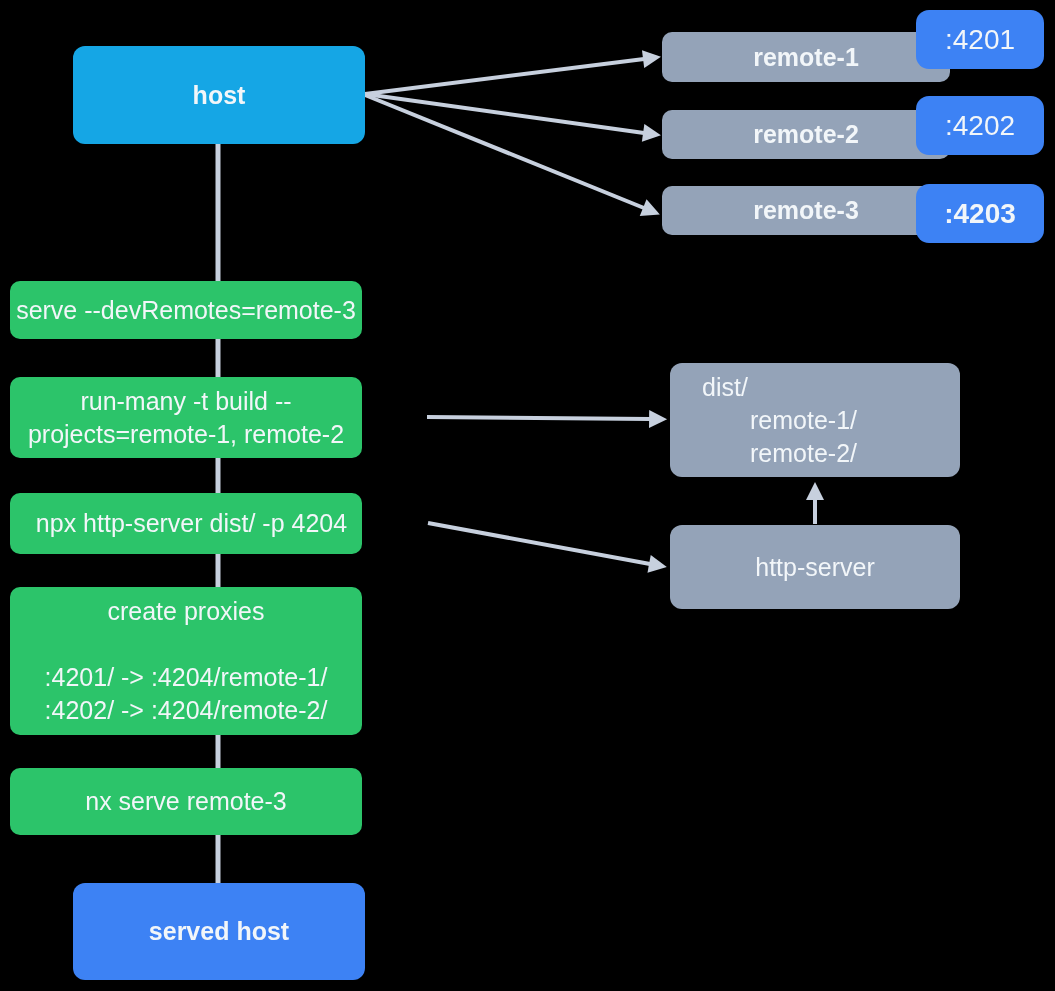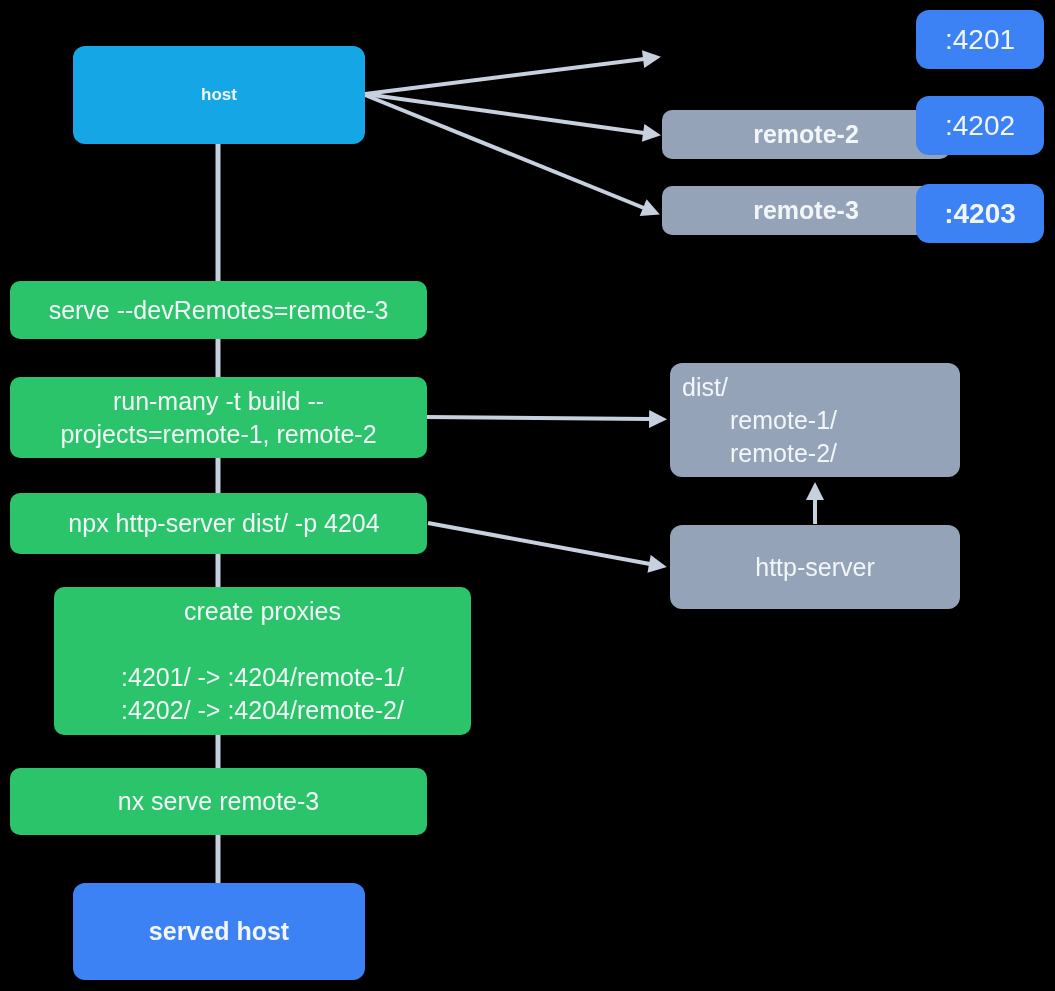--- a/index.html
+++ b/index.html
@@ -6,38 +6,38 @@
   .canvas{
     position:relative;width:1055px;height:991px;background:#000;overflow:hidden;
     font-family:"Liberation Sans","DejaVu Sans",sans-serif;color:var(--text,#f2f6f9);
   }
   .wires{position:absolute;left:0;top:0;z-index:0;}
   .wire{stroke:var(--arrow,#c7d0de);stroke-width:4;fill:none;}
   .bus{stroke:var(--arrow,#c7d0de);stroke-width:5;fill:none;}
   .node{position:absolute;z-index:1;display:flex;align-items:center;justify-content:center;
         box-sizing:border-box;text-align:center;}
   .host{left:73px;top:46px;width:292px;height:98px;background:var(--cyan,#15a6e5);
-        border-radius:12px;font-weight:700;font-size:17px;}
+        border-radius:12px;font-weight:700;font-size:25px;}
   .served{left:73px;top:883px;width:292px;height:97px;background:var(--blue,#3d82f4);
         border-radius:12px;font-weight:700;font-size:25px;}
   .remote{left:662px;width:288px;height:49px;background:var(--gray,#94a3b8);
         border-radius:10px;font-weight:700;font-size:25px;}
   .remote1{top:32px;height:50px;} .remote2{top:110px;} .remote3{top:186px;}
   .badge{position:absolute;z-index:2;left:916px;width:128px;height:59px;
         background:var(--blue,#3d82f4);border-radius:13px;display:flex;align-items:center;
         justify-content:center;font-size:28px;font-weight:400;}
   .badge1{top:10px;} .badge2{top:96px;} .badge3{top:184px;font-weight:bold;}
-  .cmd{left:10px;width:417px;background:var(--green,#2cc46a);border-radius:10px;
+  .cmd{left:10px;width:352px;background:var(--green,#2cc46a);border-radius:10px;
         font-size:25px;font-weight:400;flex-direction:column;}
   .cmd1{top:281px;height:58px;} .cmd2{top:377px;height:81px;}
-  .cmd3{top:493px;height:61px;padding-left:11px;} .cmd4{top:587px;height:148px;margin-left:44px;} .cmd5{top:768px;height:67px;}
+  .cmd3{top:493px;height:61px;padding-left:11px;} .cmd4{top:587px;height:148px;} .cmd5{top:768px;height:67px;}
   .cmd-line{line-height:33px;min-height:33px;}
   .dist{left:670px;top:363px;width:290px;height:114px;background:var(--gray,#94a3b8);
         border-radius:12px;flex-direction:column;align-items:flex-start;
-        padding-left:12px;font-size:25px;}
+        padding-left:32px;font-size:25px;}
   .dist-line{line-height:33px;min-height:33px;text-align:left;}
   .dist-indent{margin-left:48px;}
   .httpserver{left:670px;top:525px;width:290px;height:84px;background:var(--gray,#94a3b8);
         border-radius:12px;font-weight:400;font-size:25px;}
 </style>
 </head>
 <body>
 
 <div class="canvas">
 
@@ -53,20 +53,23 @@
     <line class="wire" x1="365" y1="95" x2="644" y2="208" marker-end="url(#arr)"></line>
     <line class="wire" x1="427" y1="417" x2="650" y2="419" marker-end="url(#arr)"></line>
     <line class="wire" x1="428" y1="523" x2="650" y2="564" marker-end="url(#arr)"></line>
     <line class="wire" x1="815" y1="524" x2="815" y2="499" marker-end="url(#arr)"></line>
   </svg>
 
   <div class="node host">
     <span>host</span>
   </div>
 
+  <div class="node remote remote1">
+    <span>remote-1</span>
+  </div>
   <div class="node remote remote2">
     <span>remote-2</span>
   </div>
   <div class="node remote remote3">
     <span>remote-3</span>
   </div>
 
   <div class="badge badge1">
     <span>:4201</span>
   </div>

